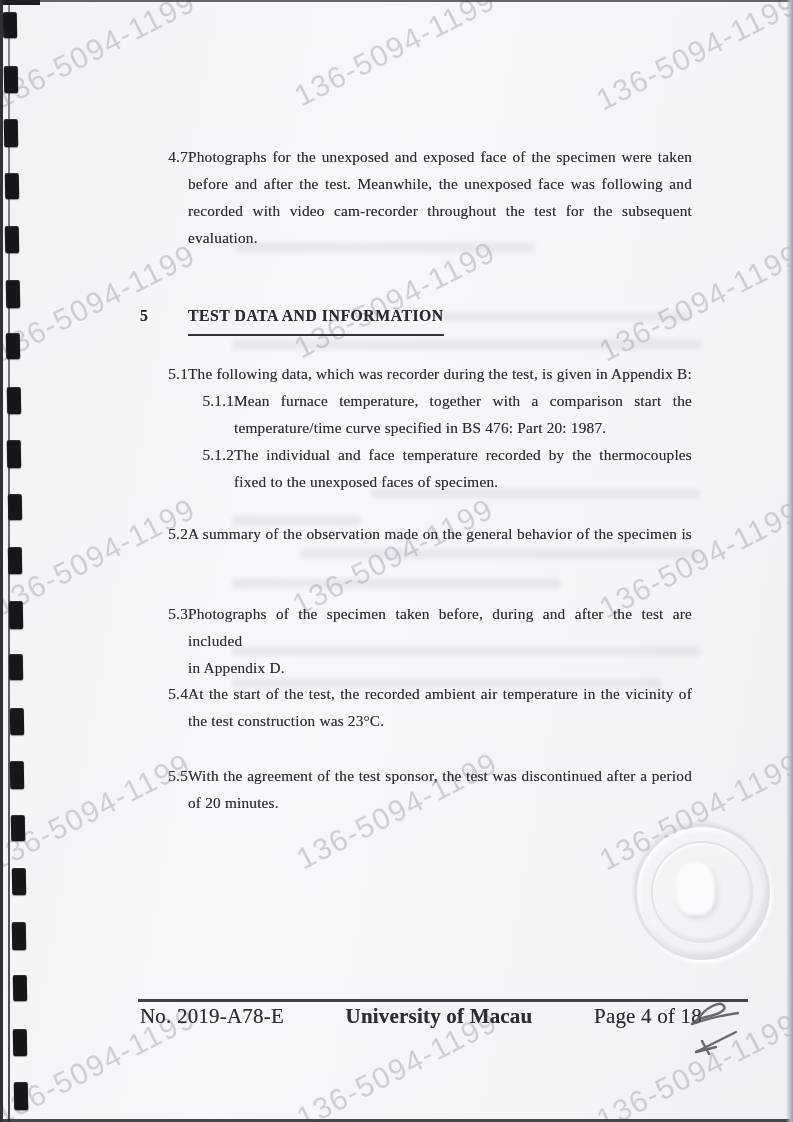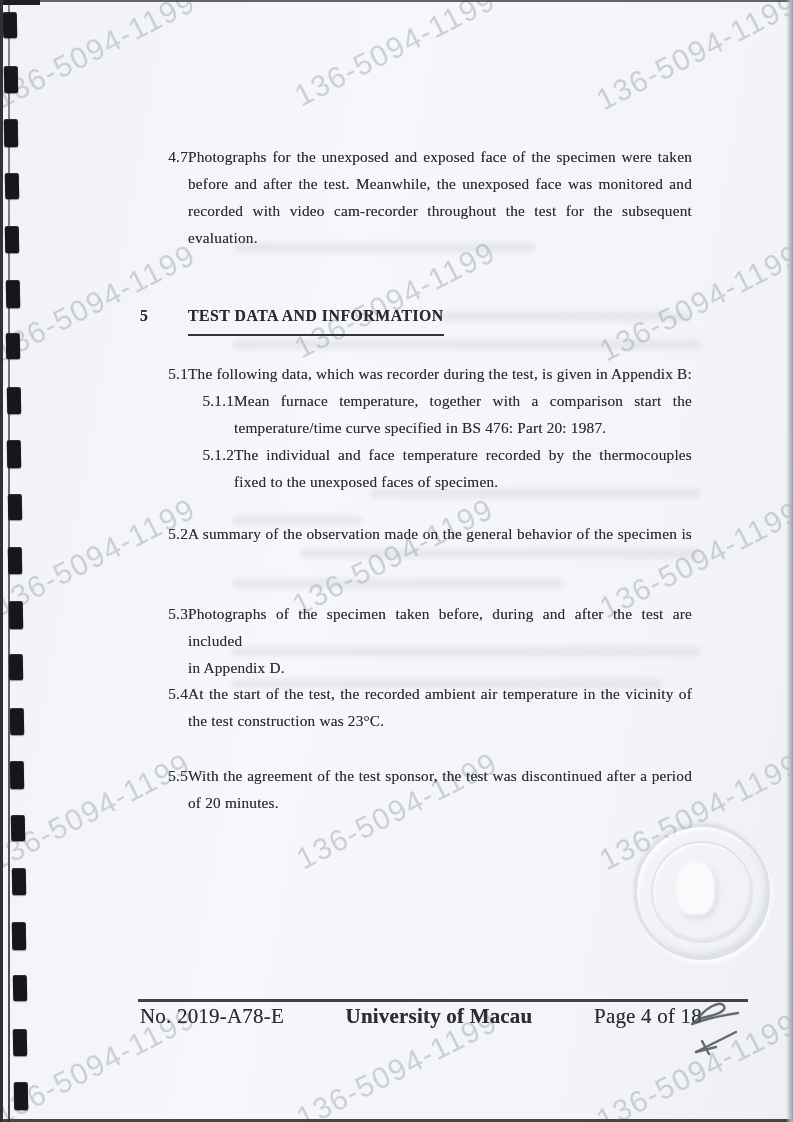--- a/index.html
+++ b/index.html
@@ -113,21 +113,21 @@
 
   <div class="seal">
     <div class="seal-inner"></div>
     <div class="seal-core"></div>
   </div>
 
   <div class="para" style="top:143px">
     <span class="num">4.7</span>
     <div class="ptext">
         <div class="tline jline">Photographs for the unexposed and exposed face of the specimen were taken</div>
-        <div class="tline jline">before and after the test. Meanwhile, the unexposed face was monitored and</div>
+        <div class="tline jline">before and after the test. Meanwhile, the unexposed face was following and</div>
         <div class="tline jline">recorded with video cam-recorder throughout the test for the subsequent</div>
         <div class="tline last">evaluation.</div>
       </div>
   </div>
 
   <div class="heading">
     <span class="num">5</span>
     <span class="htitle">TEST DATA AND INFORMATION</span>
   </div>
 

